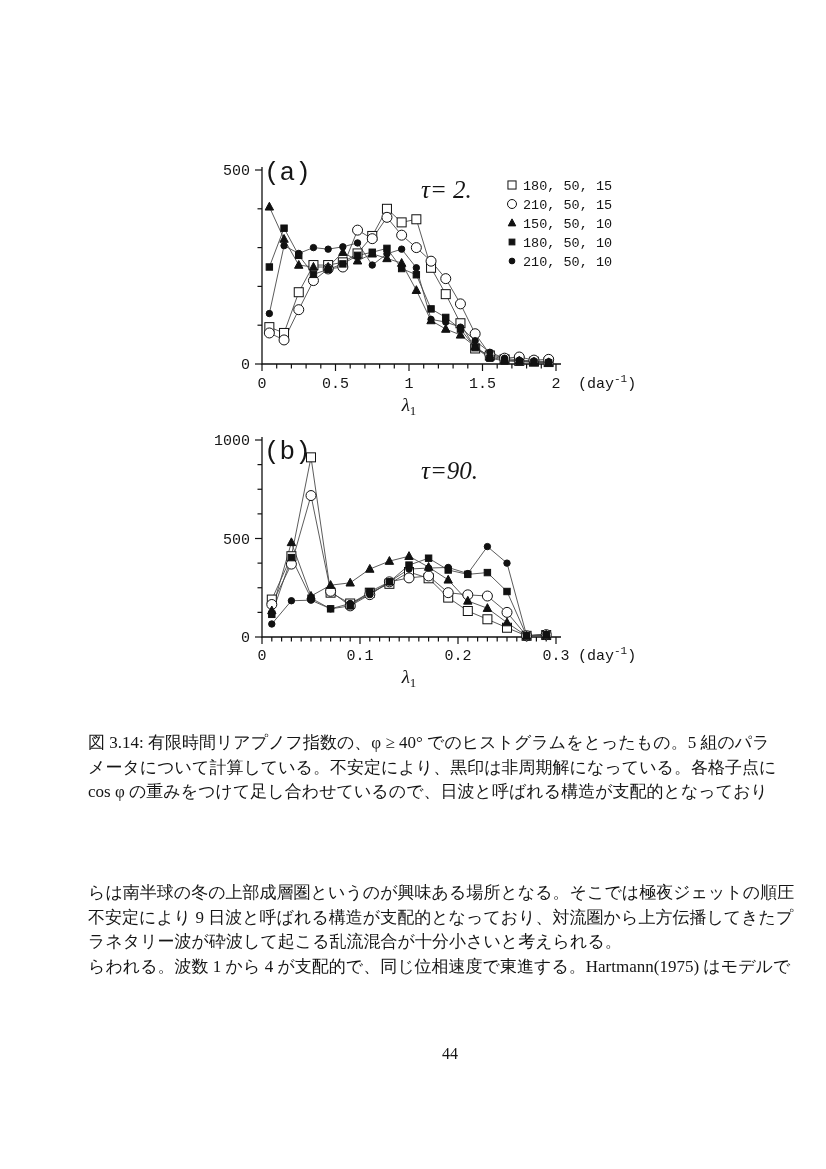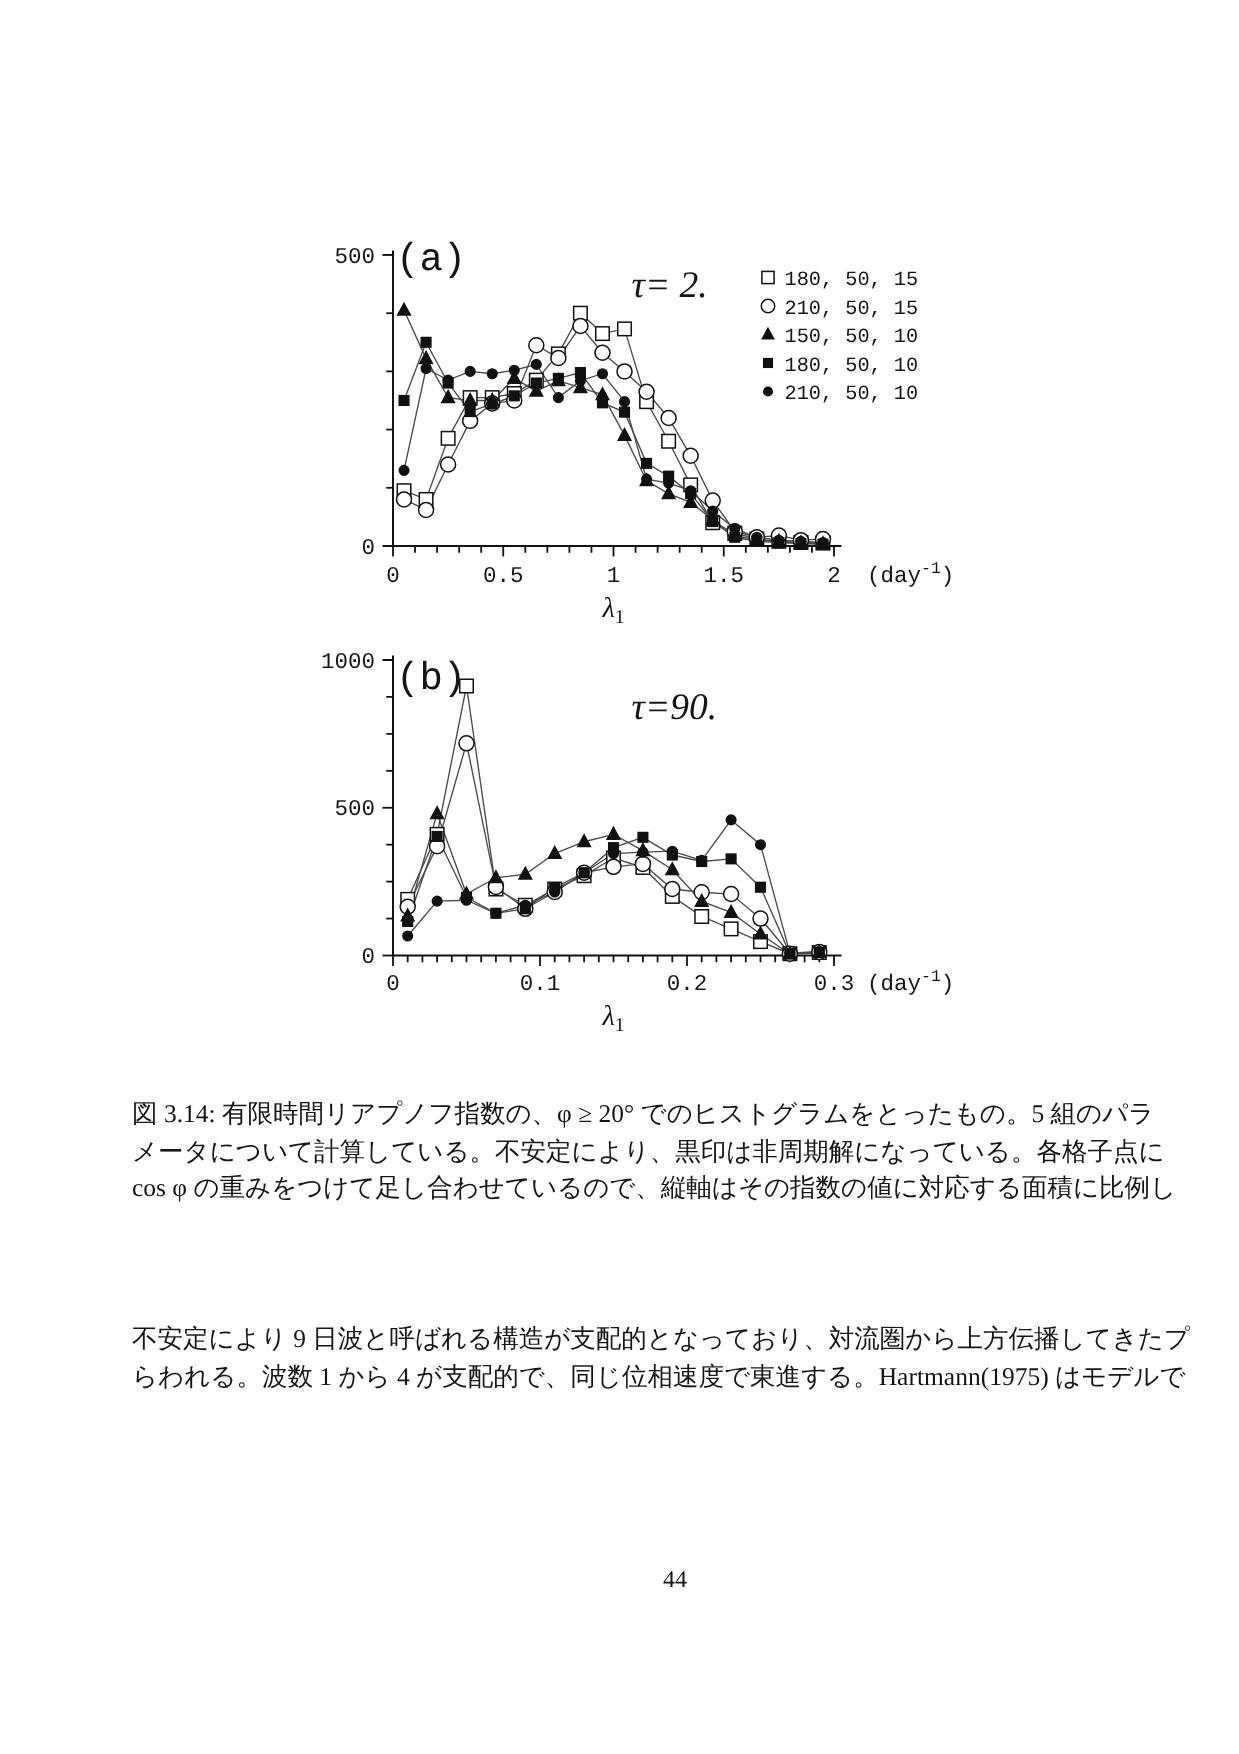--- a/index.html
+++ b/index.html
@@ -312,23 +312,25 @@
     <circle stroke="#111" stroke-width="1" cx="367" cy="148.125" r="3.2" fill="#111"></circle>
     <circle stroke="#111" stroke-width="1" cx="386.6" cy="220.424" r="3.2" fill="#111"></circle>
     <circle stroke="#111" stroke-width="1" cx="406.2" cy="219.242" r="3.2" fill="#111"></circle>
     <text x="124" y="44" class="panelfont">(b)</text>
     <text x="281" y="64" class="taufont">τ=90.</text>
     <text x="438" y="245" class="tickfont"><tspan>(day</tspan><tspan dy="-6" font-size="11px">-1</tspan><tspan dy="6">)</tspan></text>
     <text x="269" y="268" text-anchor="middle" class="lamfont"><tspan>λ</tspan><tspan dy="4" font-size="13px" font-style="normal">1</tspan></text>
   </svg>
 
 <div class="textblock" style="top:731px">
-  <p>図 3.14: 有限時間リアプノフ指数の、φ ≥ 20° でのヒストグラムをとったもの。5 組のパラ</p>
+  <p>図 3.14: 有限時間リアプノフ指数の、φ ≥ 40° でのヒストグラムをとったもの。5 組のパラ</p>
   <p>メータについて計算している。不安定により、黒印は非周期解になっている。各格子点に</p>
-  <p>cos φ の重みをつけて足し合わせているので、縦軸はその指数の値に対応する面積に比例し</p>
+  <p>cos φ の重みをつけて足し合わせているので、日波と呼ばれる構造が支配的となっており</p>
 </div>
 
 <div class="textblock" style="top:881px">
+  <p>らは南半球の冬の上部成層圏というのが興味ある場所となる。そこでは極夜ジェットの順圧</p>
   <p>不安定により 9 日波と呼ばれる構造が支配的となっており、対流圏から上方伝播してきたプ</p>
+  <p class="endline">ラネタリー波が砕波して起こる乱流混合が十分小さいと考えられる。</p>
   <p>らわれる。波数 1 から 4 が支配的で、同じ位相速度で東進する。Hartmann(1975) はモデルで</p>
 </div>
 
 <div class="pagefoot">44</div>
 
 </body></html>

